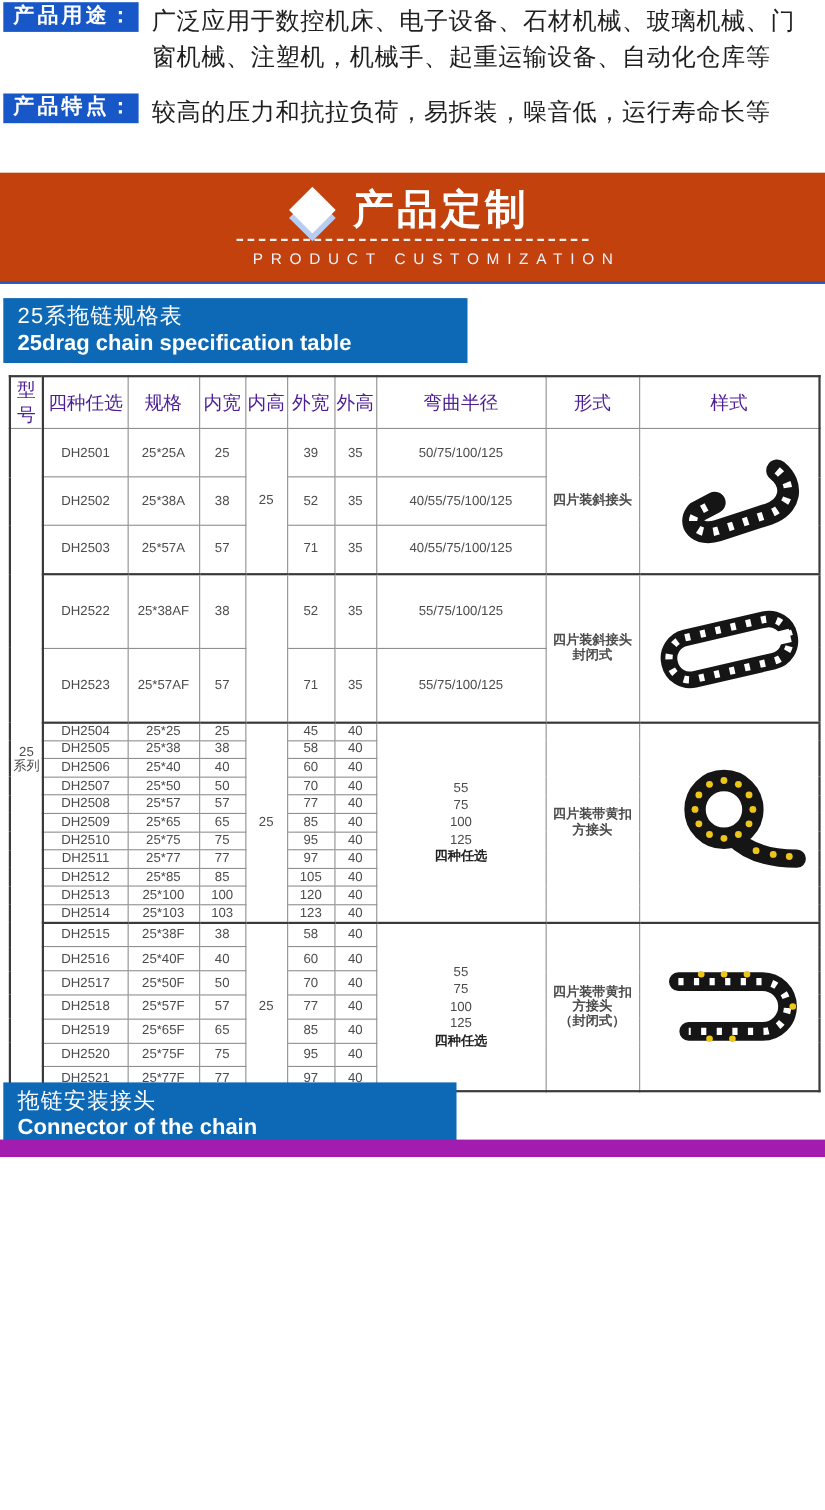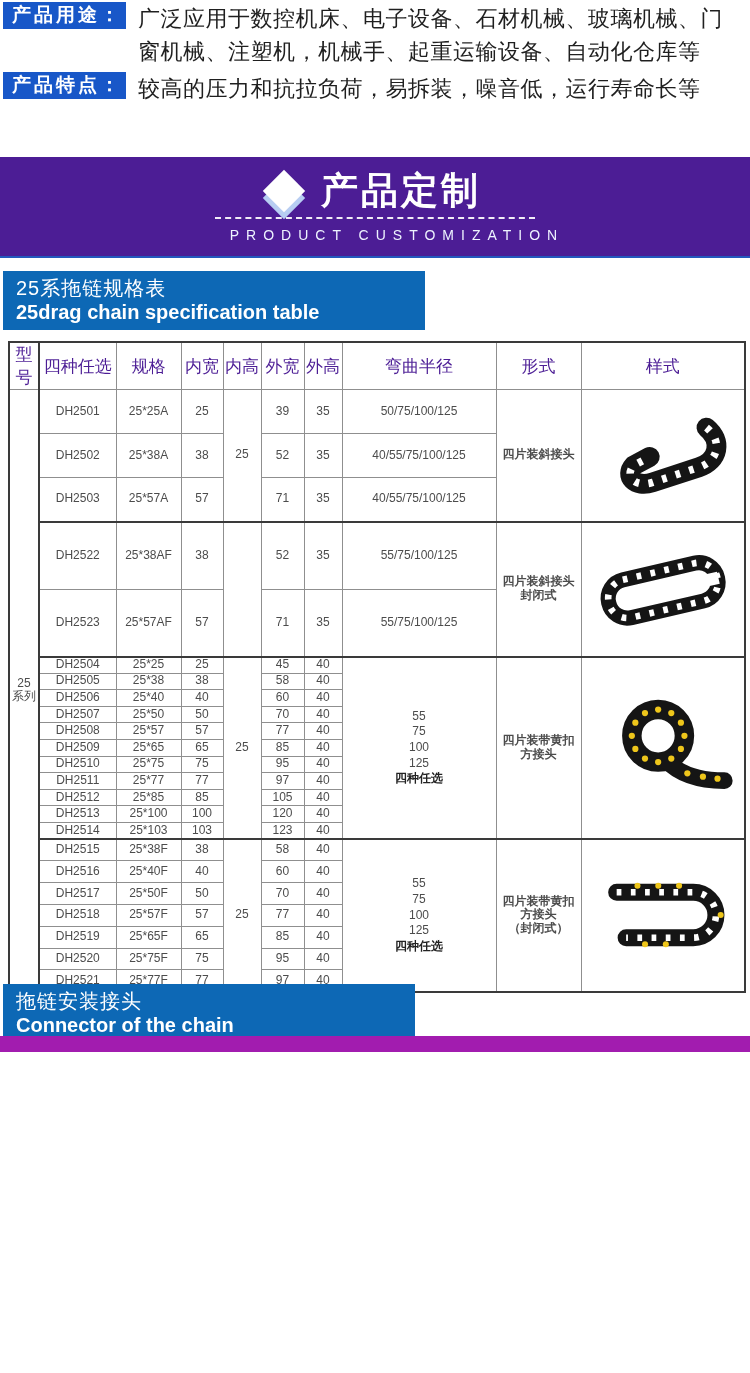--- a/index.html
+++ b/index.html
@@ -2,30 +2,30 @@
 <html><head>
 <meta charset="utf-8">
 <style>
   html,body{margin:0;padding:0;background:#fff;}
   .page{position:relative;width:750px;height:1052px;background:#fff;overflow:hidden;
         font-family:"Liberation Sans","DejaVu Sans",sans-serif;}
 
   
   .intro{position:absolute;top:2px;left:3px;width:744px;}
   .intro-row{display:flex;align-items:flex-start;}
-  .intro-row + .intro-row{margin-top:4px;}
+  .intro-row + .intro-row{margin-top:17px;}
   .intro-label{flex:0 0 auto;background:#1857c8;color:#fff;font-weight:bold;
                font-size:19px;line-height:24px;letter-spacing:3px;
                padding:1px 4px 2px 9px;white-space:nowrap;}
   .intro-text{margin-left:12px;font-size:22px;line-height:33px;color:#1f1f1f;
               letter-spacing:0.5px;font-weight:500;}
 
   
   .banner{position:absolute;top:157px;left:0;width:750px;height:99px;
-          background:#4c1d95;border-bottom:2px solid #2458bd;text-align:center;}
+          background:#c2410c;border-bottom:2px solid #2458bd;text-align:center;}
   .banner-titlerow{margin-top:14px;display:flex;justify-content:center;align-items:center;}
   .diamond{display:inline-block;width:30px;height:30px;background:#fff;
            transform:rotate(45deg);box-shadow:5px 5px 0 #b7cdf2;margin-right:22px;}
   .banner-title{color:#fff;font-size:37px;font-weight:bold;letter-spacing:3px;line-height:40px;}
   .banner-dash{width:320px;border-top:2px dashed rgba(255,255,255,.92);margin:6px auto 8px;}
   .banner-sub{color:#eef3ff;font-size:14px;letter-spacing:7px;padding-left:44px;}
 
   
   .sec-bar{position:absolute;left:3px;background:#0d68b5;color:#fff;
            padding:5px 0 6px 13px;box-sizing:border-box;}

